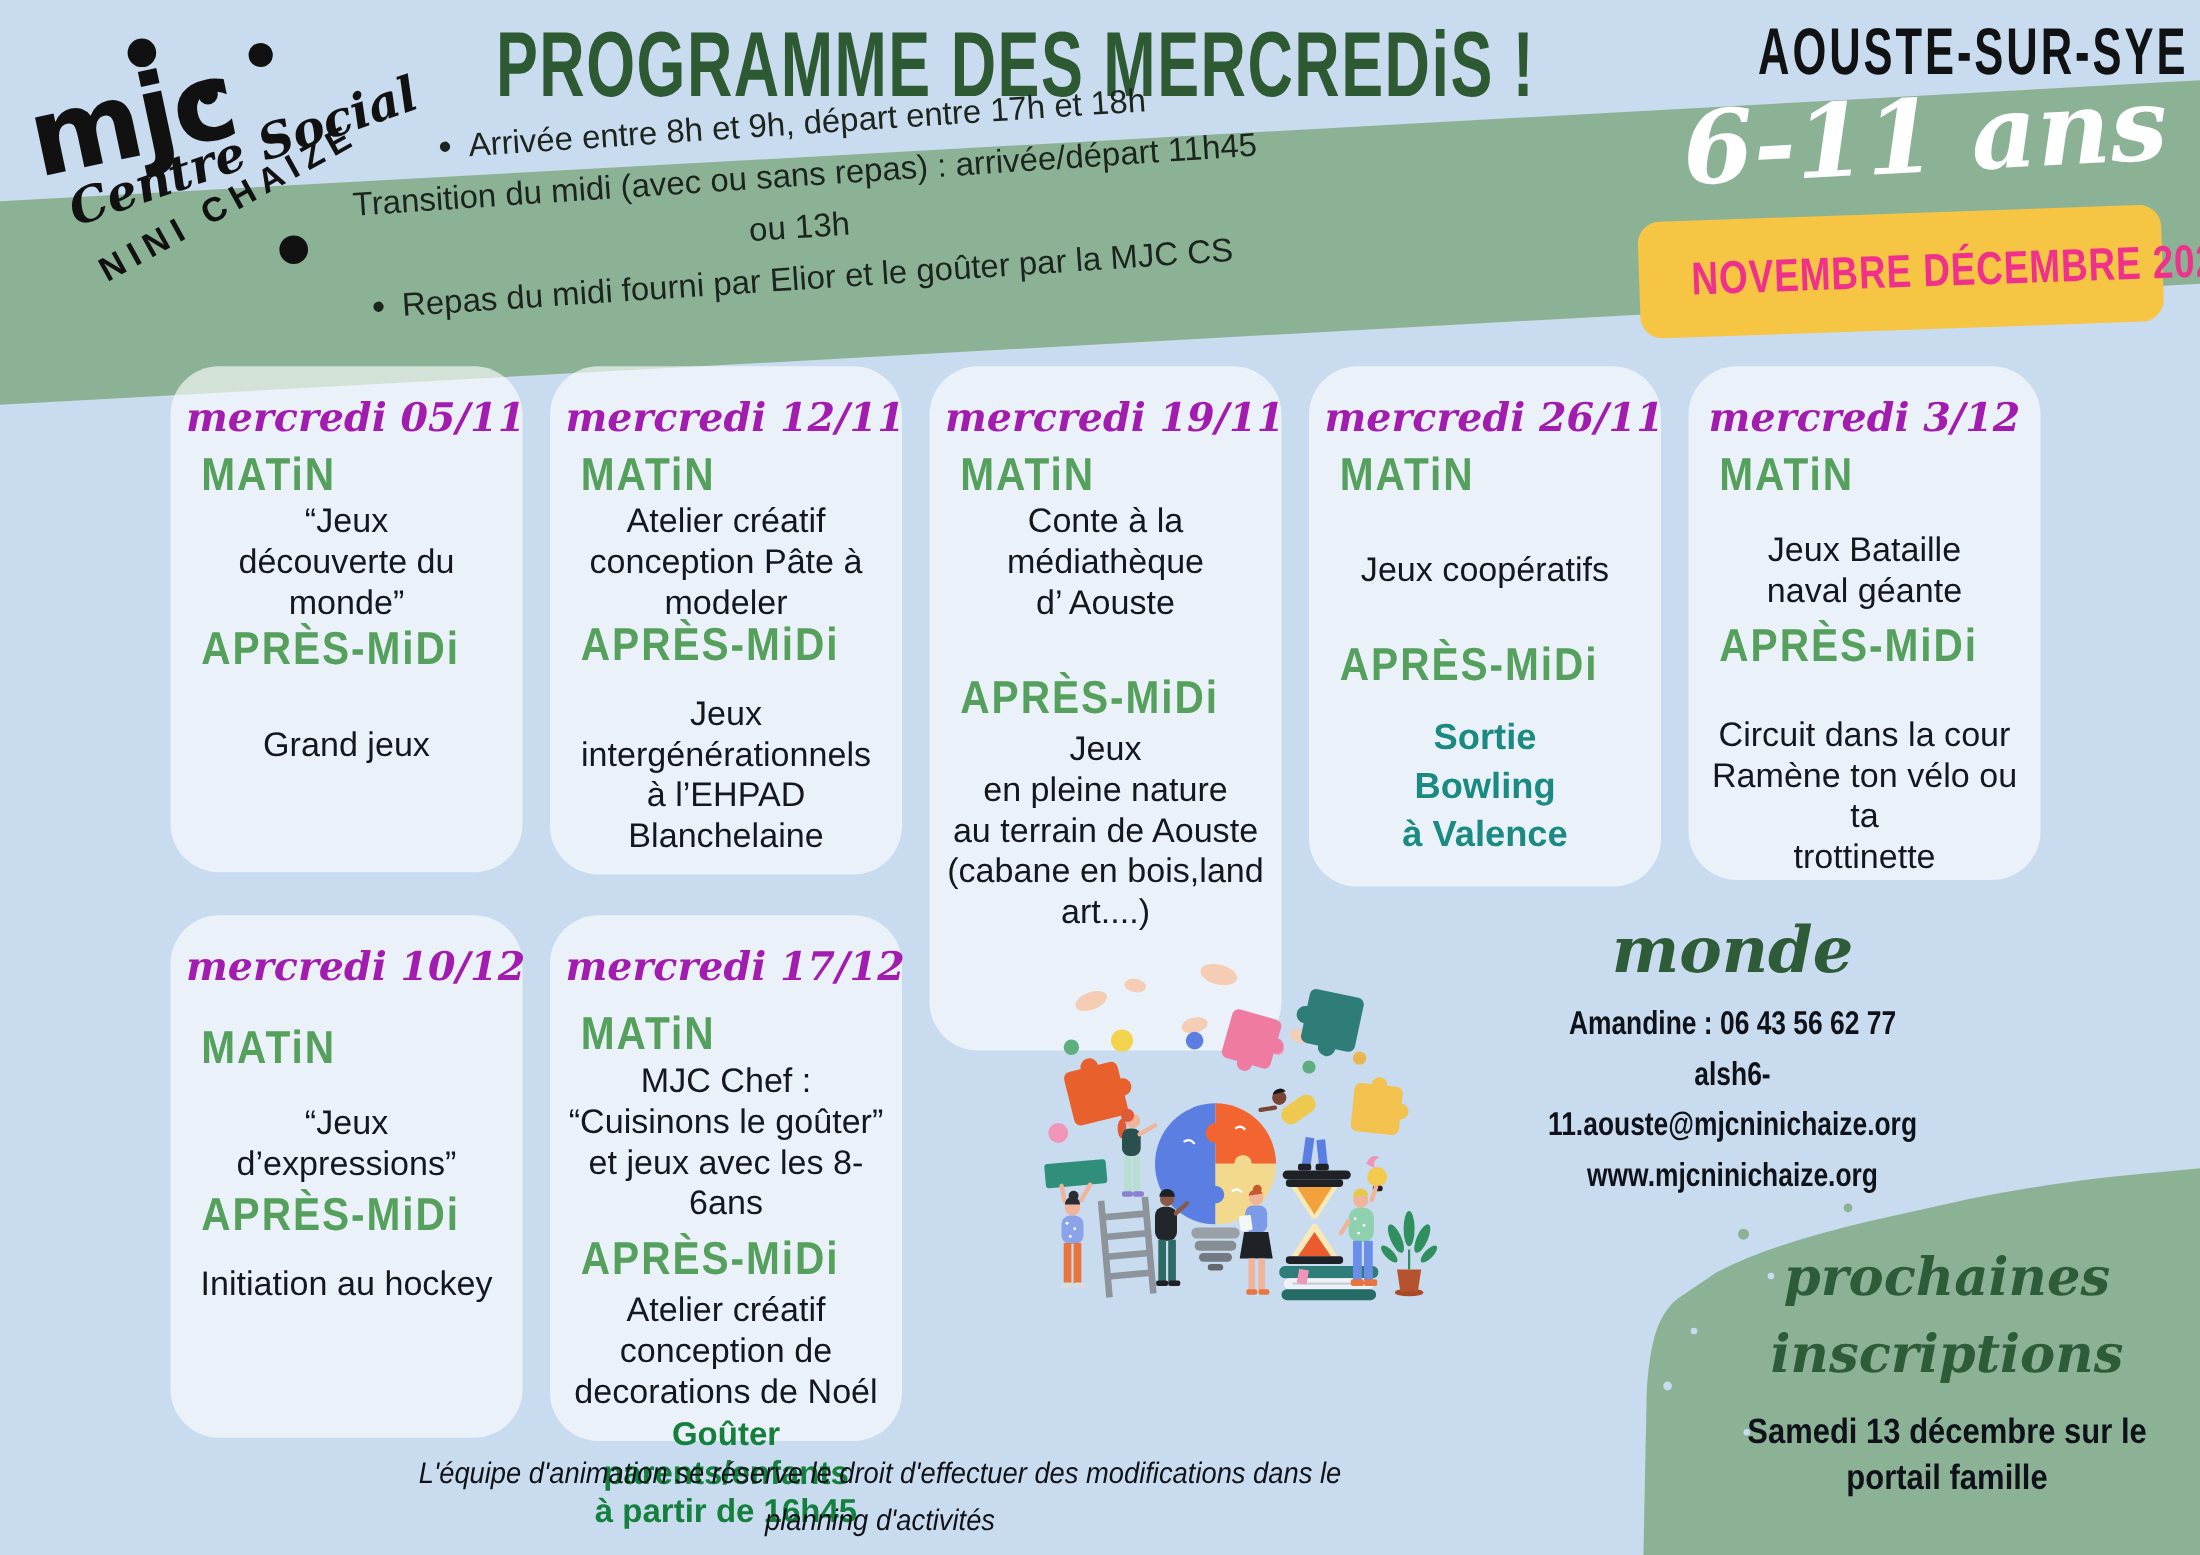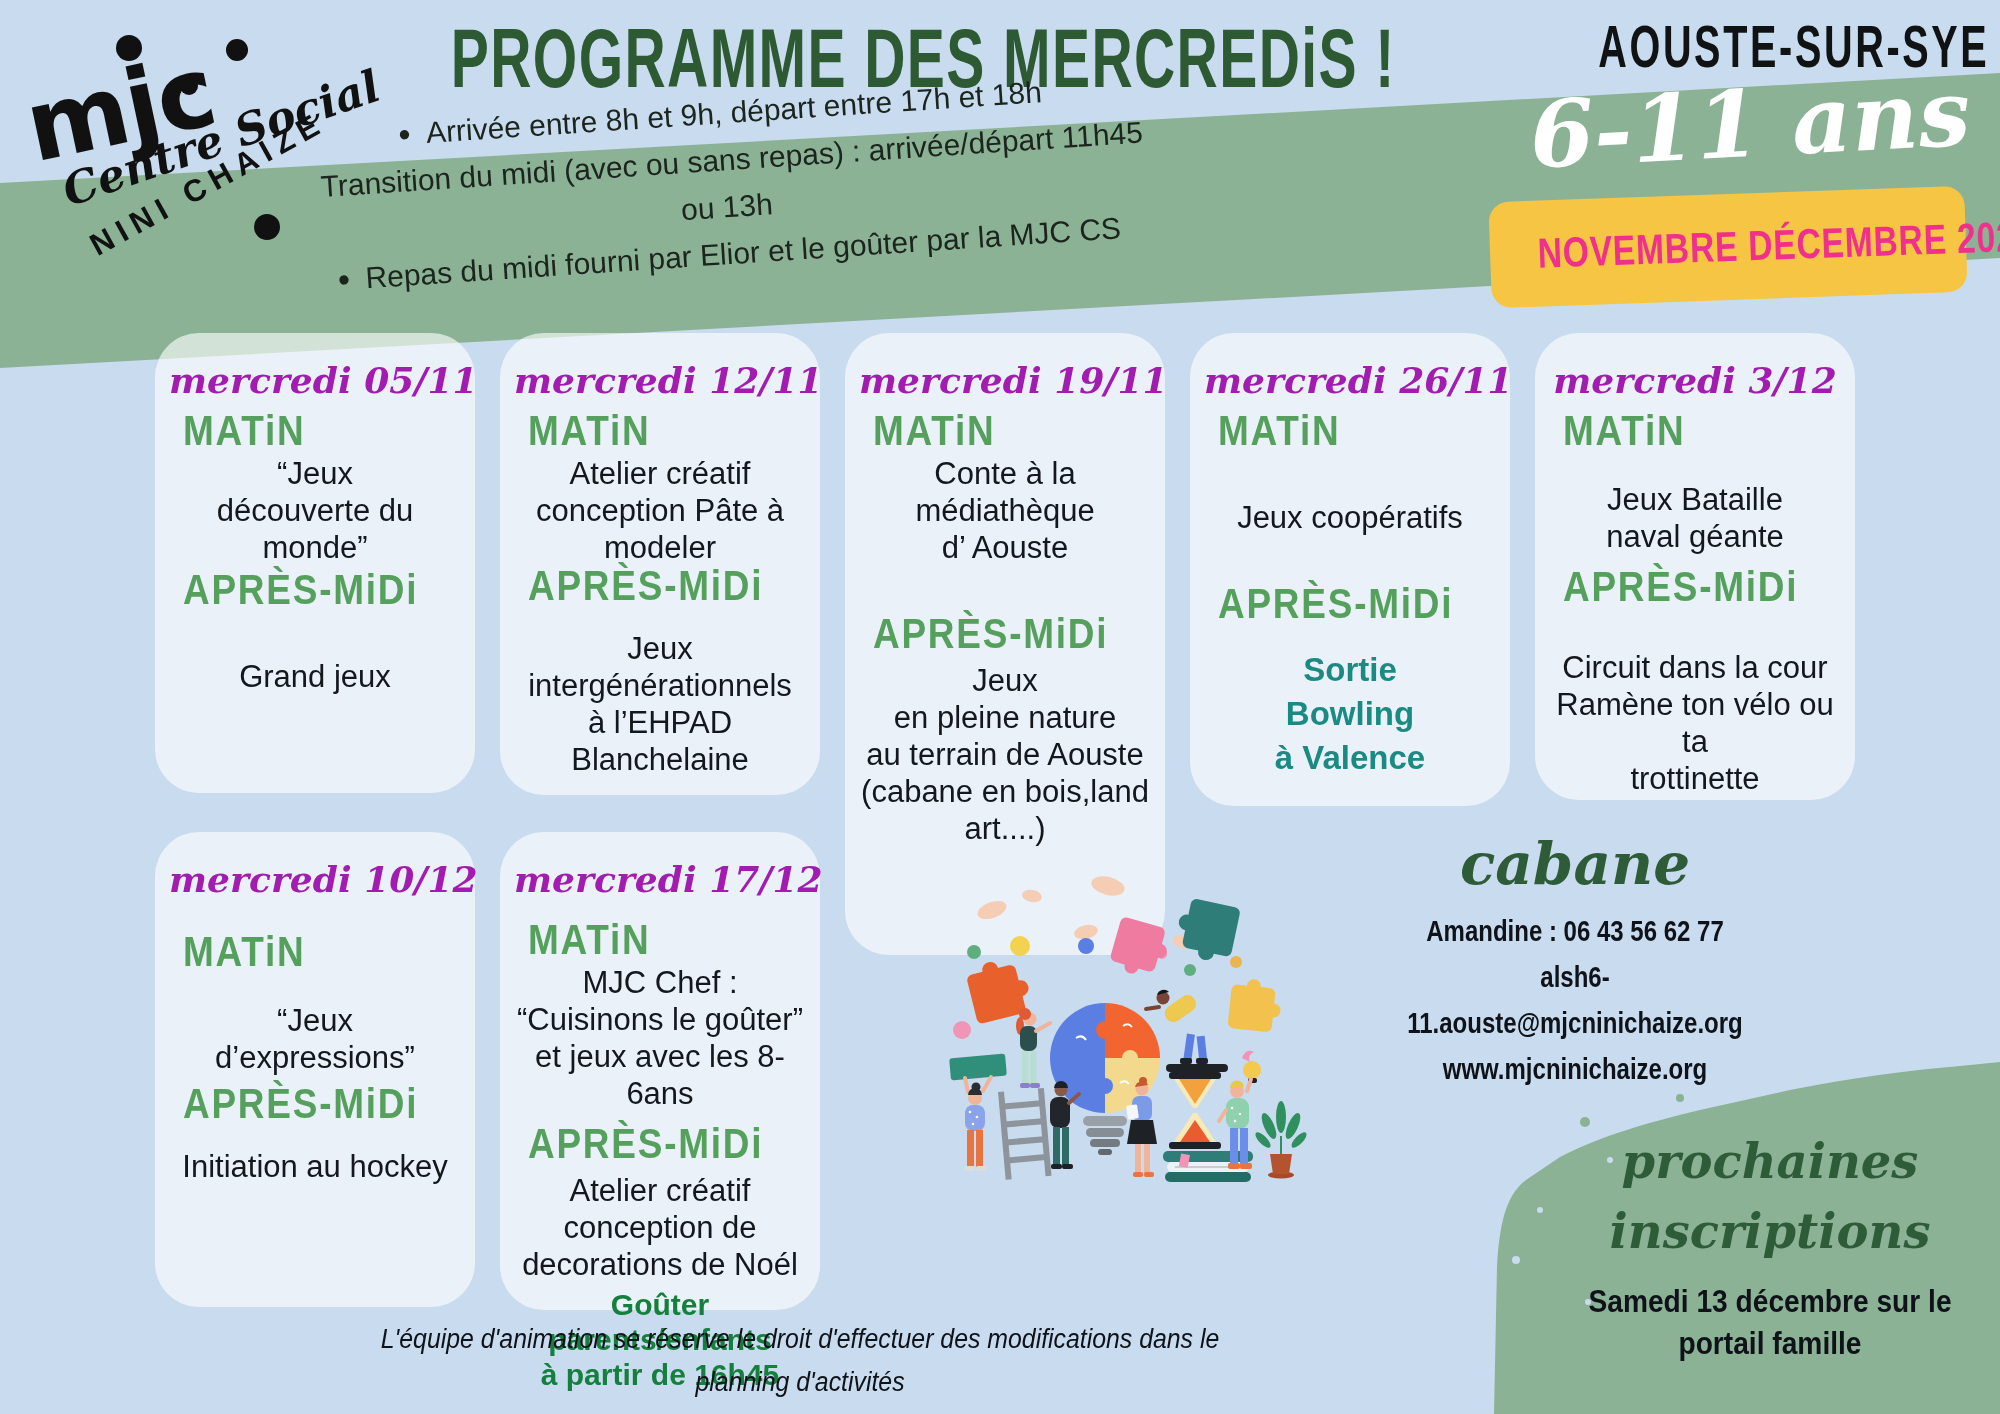--- a/index.html
+++ b/index.html
@@ -393,21 +393,21 @@
         <ellipse cx="401" cy="259" rx="5" ry="16"></ellipse>
         <ellipse cx="413" cy="268" rx="5" ry="14" transform="rotate(24 413 268)"></ellipse>
         <ellipse cx="383" cy="282" rx="4" ry="10" transform="rotate(-44 383 282)"></ellipse>
         <ellipse cx="419" cy="282" rx="4" ry="10" transform="rotate(44 419 282)"></ellipse>
       </g>
       <line x1="401" y1="278" x2="401" y2="296" stroke="#2f8f5f" stroke-width="2"></line>
     </g>
   </svg>
 
   <div class="infos">
-    <div class="script infos-title">cabane</div>
+    <div class="script infos-title">monde</div>
     <div class="infos-lines">Amandine : 06 43 56 62 77
 alsh6-11.aouste@mjcninichaize.org
 www.mjcninichaize.org</div>
   </div>
 
   <div class="insc">
     <div class="script insc-t">prochaines</div>
     <div class="script insc-t">inscriptions</div>
     <div class="insc-text">Samedi 13 décembre sur le
 portail famille</div>

